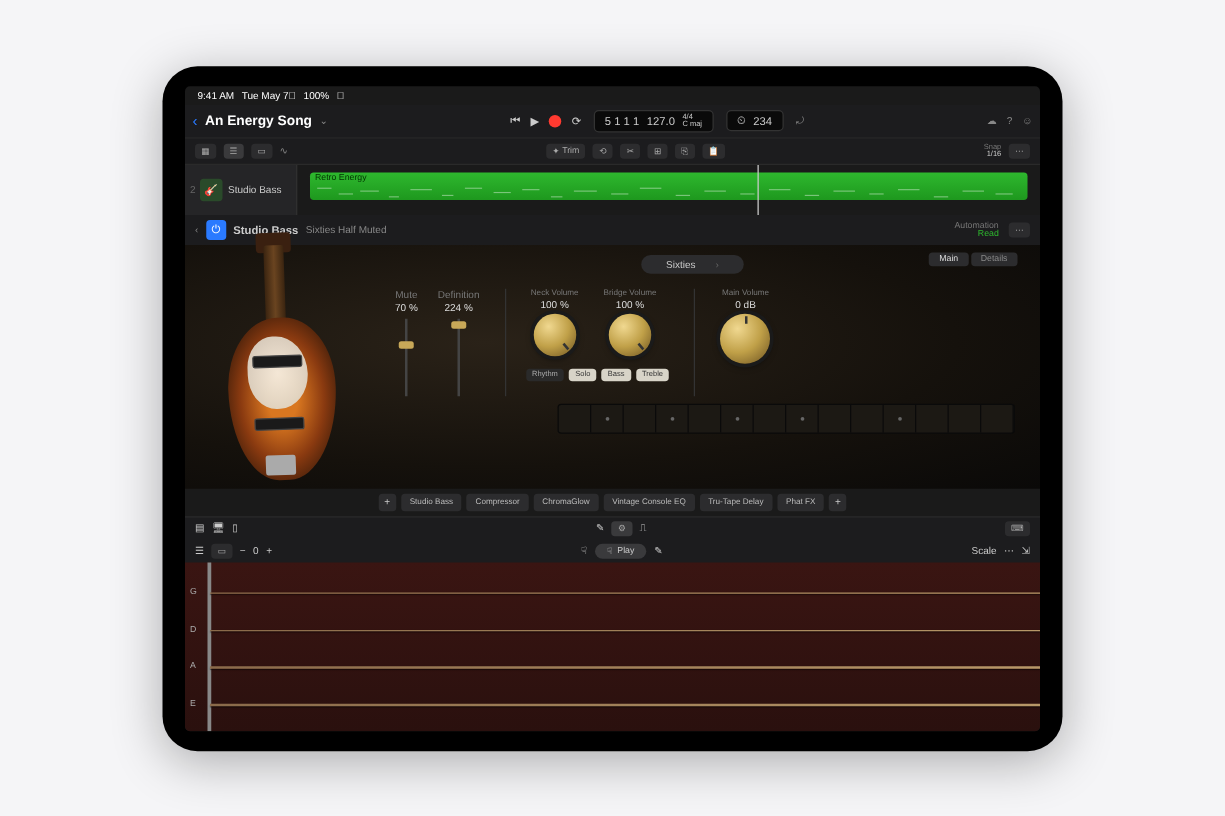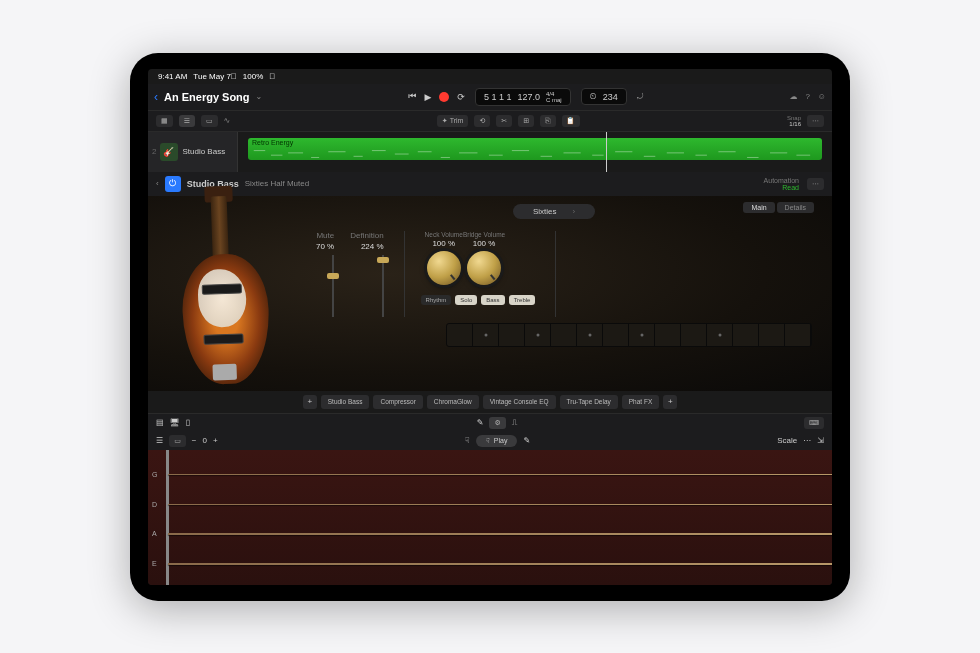--- a/index.html
+++ b/index.html
@@ -58,21 +58,21 @@
 .bass-pickup.p1 { top: 80px; }
 .bass-pickup.p2 { top: 130px; }
 .bass-tailpiece { position: absolute; left: 54px; top: 160px; width: 24px; height: 16px; background: #aaa; border-radius: 2px; }
 
 .controls { flex: 1; display: flex; flex-direction: column; }
 .style-pill { align-self: center; background: #2c2c2e; border-radius: 10px; padding: 3px 20px; font-size: 8px; margin-bottom: 8px; display: flex; align-items: center; gap: 16px; }
 .ctrl-row { display: flex; gap: 16px; margin: 4px 0 0 20px; }
 .param-col { display: flex; flex-direction: column; gap: 8px; font-size: 7px; }
 .param-label { color: #777; }
 .param-val { color: #ddd; font-size: 8px; }
-.slider-col { display: flex; flex-direction: column; align-items: flex-end; gap: 2px; }
+.slider-col { display: flex; flex-direction: column; align-items: center; gap: 2px; }
 .slider-track { width: 2px; height: 62px; background: #444; position: relative; margin-top: 2px; }
 .slider-knob { position: absolute; left: -5px; width: 12px; height: 6px; background: #c8a858; border-radius: 2px; }
 .knob-col { display: flex; flex-direction: column; align-items: center; gap: 1px; font-size: 6.5px; }
 .knob { width: 34px; height: 34px; border-radius: 50%; background: radial-gradient(circle at 35% 30%, #f0d890, #c0a048 50%, #6a5020); box-shadow: 0 0 0 3px #1a1a1a, 0 2px 6px rgba(0,0,0,0.6); position: relative; margin: 2px 0; }
 .knob.big { width: 40px; height: 40px; }
 .knob-tick { position: absolute; left: 50%; top: 2px; width: 2px; height: 6px; background: #333; transform-origin: 50% 15px; }
 .tone-btns { display: flex; gap: 4px; margin-top: 6px; margin-left: -4px; }
 .tone-btn { background: #d8d4c8; color: #333; font-size: 6px; padding: 2px 5px; border-radius: 3px; }
 .tone-btn.dark { background: #2a2a2a; color: #aaa; }
 
@@ -270,21 +270,21 @@
           <div class="param-label">Definition</div>
           <div class="param-val">224 %</div>
           <div class="slider-track">
                 <div class="slider-knob" style="top:2px"></div>
               </div>
         </div>
 
         <div style="width:1px;background:#333;margin:0 4px"></div>
 
         <div style="display:flex;flex-direction:column;gap:2px">
-          <div style="display:flex;gap:0">
+          <div style="display:flex;gap:20px">
             <div class="knob-col">
               <div class="param-label">Neck Volume</div>
               <div class="param-val">100 %</div>
               <div class="knob">
                     <div class="knob-tick" style="transform:rotate(140deg)"></div>
                   </div>
             </div>
             <div class="knob-col">
               <div class="param-label">Bridge Volume</div>
               <div class="param-val">100 %</div>
@@ -296,20 +296,27 @@
           <div class="tone-btns">
             <span class="tone-btn dark">Rhythm</span>
             <span class="tone-btn">Solo</span>
             <span class="tone-btn">Bass</span>
             <span class="tone-btn">Treble</span>
           </div>
         </div>
 
         <div style="width:1px;background:#333;margin:0 4px"></div>
 
+        <div class="knob-col">
+          <div class="param-label">Main Volume</div>
+          <div class="param-val">0 dB</div>
+          <div class="knob big">
+                <div class="knob-tick"></div>
+              </div>
+        </div>
       </div>
 
       <div class="fretboard-strip">
         <div class="fret-cell"></div>
             <div class="fret-cell">
               <div class="fret-dot"></div>
             </div>
             <div class="fret-cell"></div>
             <div class="fret-cell">
               <div class="fret-dot"></div>

